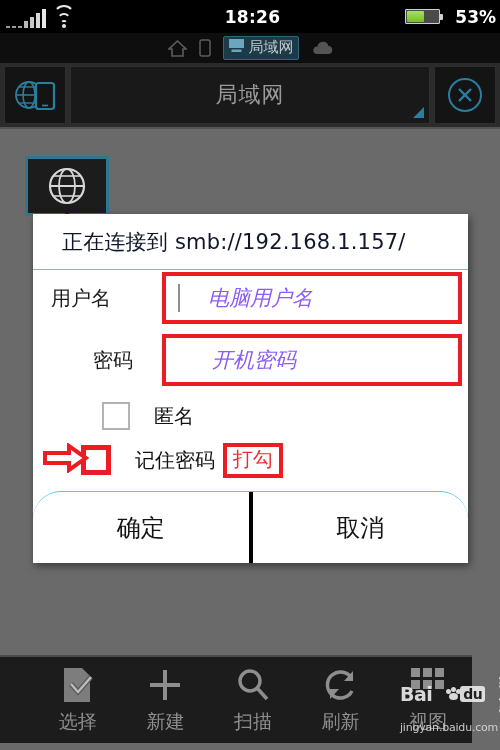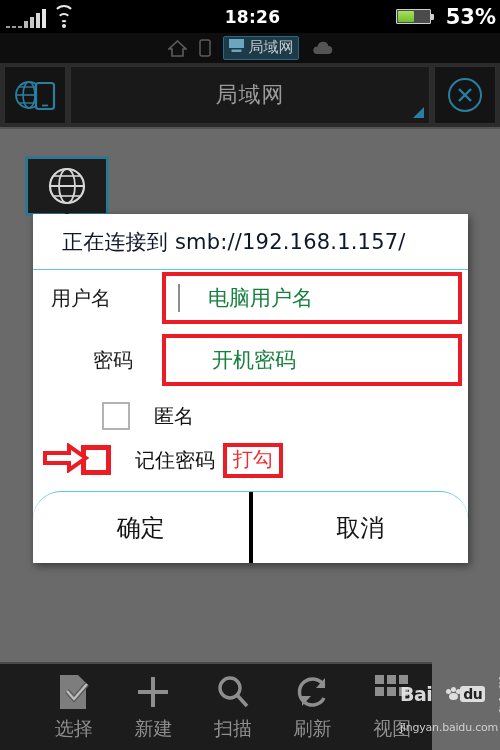--- a/index.html
+++ b/index.html
@@ -46,21 +46,21 @@
   }
   .sb-right{
     margin-left:auto; display:flex; align-items:center; gap:1px; padding-right:4px;
     position:relative; z-index:2;
   }
   .batt{ position:relative; width:35px; height:15px; border:1px solid #cfcfcf;
          background:#4b4b4b; border-radius:1px; display:flex; align-items:center; padding:1px; }
   .batt .fill{ height:100%; background:linear-gradient(#a8e063,#72c02c); border-radius:1px; }
   .batt:after{ content:""; position:absolute; right:-4px; top:4px; width:3px; height:6px;
                background:#cfcfcf; border-radius:0 1px 1px 0; }
-  .sb-pct{ font-size:21px; font-weight:bold; margin-left:14px; }
+  .sb-pct{ font-size:17px; font-weight:bold; margin-left:14px; }
 
   
   .crumbbar{
     position:absolute; left:0; top:33px; width:500px; height:30px;
     background:#0e0e0e; display:flex; align-items:center; justify-content:center; gap:12px;
   }
   .crumb-icon{ opacity:.55; display:flex; align-items:center; }
   .crumb-active{
     display:flex; align-items:center; gap:4px;
     background:#1c3a47; border:1px solid #2d6880;
@@ -114,21 +114,21 @@
   .dlg-body{ flex:1; padding:0; position:relative; }
 
   .field-row{ display:flex; align-items:center; height:56px; padding-left:18px;gap:19px; }
   .field-lbl{ width:92px; font-size:20px; color:#1b1b1b; text-align:left; flex:none; }
   .field-box{
     flex:1; height:52px; margin-right:6px;
     border:4px solid #ec1c24; background:#fff;
     display:flex; align-items:center; padding-left:12px; position:relative;
   }
   .caret{ width:2px; height:28px; background:#8d8d8d; margin-right:28px; }
-  .field-hint{ color:#15803d; font-size:21px; }
+  .field-hint{ color:#8b5cf6; font-size:21px;font-style:italic; }
   .field-row.pw{ margin-top:6px; }
   .field-row.pw .field-lbl{ width:92px; text-align:right; padding-right:10px; }
   .field-row.pw .field-hint{ margin-left:34px; }
 
   .chk-row{ display:flex; align-items:center; height:44px; padding-left:18px; position:relative; }
   .chk-row.anon{ margin-top:6px; padding-left:69px; }
   .chk-row.rem{  padding-left:48px; }
   .chk{ width:28px; height:28px; border:2px solid #b3b3b3; background:#fff; flex:none; }
   .chk.red{ border:5px solid #ec1c24; width:30px; height:30px; }
   .chk-lbl{ font-size:20px; color:#121212; margin-left:24px; }
@@ -142,21 +142,21 @@
     height:72px; border-top:1px solid #5dc6ef; display:flex; align-items:stretch;border-radius:28px;
   }
   .dlg-btn{
     flex:1; display:flex; align-items:center; justify-content:center;
     font-size:24px; color:#151515;
   }
   .dlg-btn + .dlg-btn{ border-left:4px solid #000000;font-family:Liberation Mono, monospace; }
 
   
   .toolbar{
-    position:absolute; left:0; bottom:0; width:432px; height:88px;
+    position:absolute; left:0; bottom:7px; width:472px; height:88px;
     background:#1c1c1c; border-top:2px solid #4a4a4a;
     display:flex; align-items:center;padding-left:34px;
   }
   .tb-item{
     flex:1; height:100%; display:flex; flex-direction:column;
     align-items:center; justify-content:center; gap:4px;
   }
   .tb-ic{ height:40px; display:flex; align-items:center; justify-content:center; }
   .tb-lbl{ font-size:19px; color:#8e8e8e; }
 

